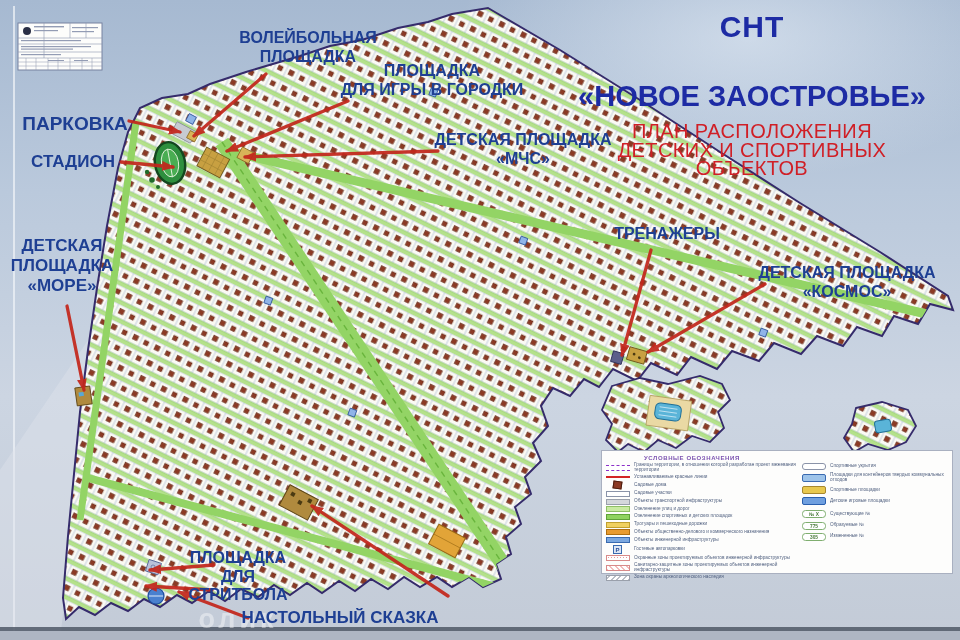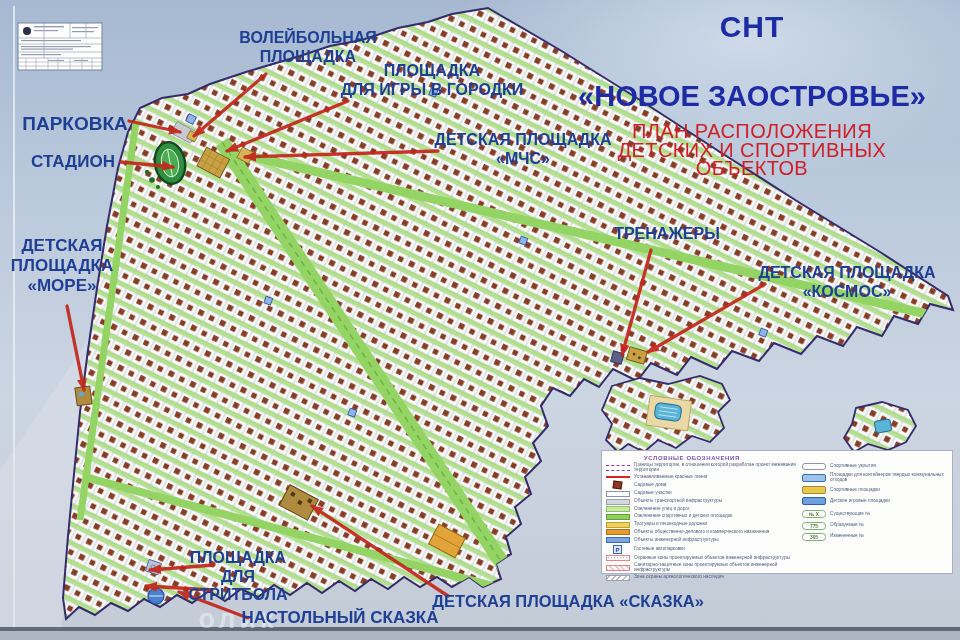--- a/index.html
+++ b/index.html
@@ -329,17 +329,14 @@
         <div>«КОСМОС»</div>
       </div>
       <div class="map-label" style="left: 238px; top: 549px; font-size: 16px;">
         <div>ПЛОЩАДКА</div>
         <div>ДЛЯ</div>
         <div>СТРИТБОЛА</div>
       </div>
       <div class="map-label" style="left: 340px; top: 608px; font-size: 17px;">
         <div>НАСТОЛЬНЫЙ СКАЗКА</div>
       </div>
-      <div class="map-label" style="left: 568px; top: 592px; font-size: 16.5px;">
-        <div>ДЕТСКАЯ ПЛОЩАДКА «СКАЗКА»</div>
-      </div>
     </div>
 </div>
 
 </body></html>

